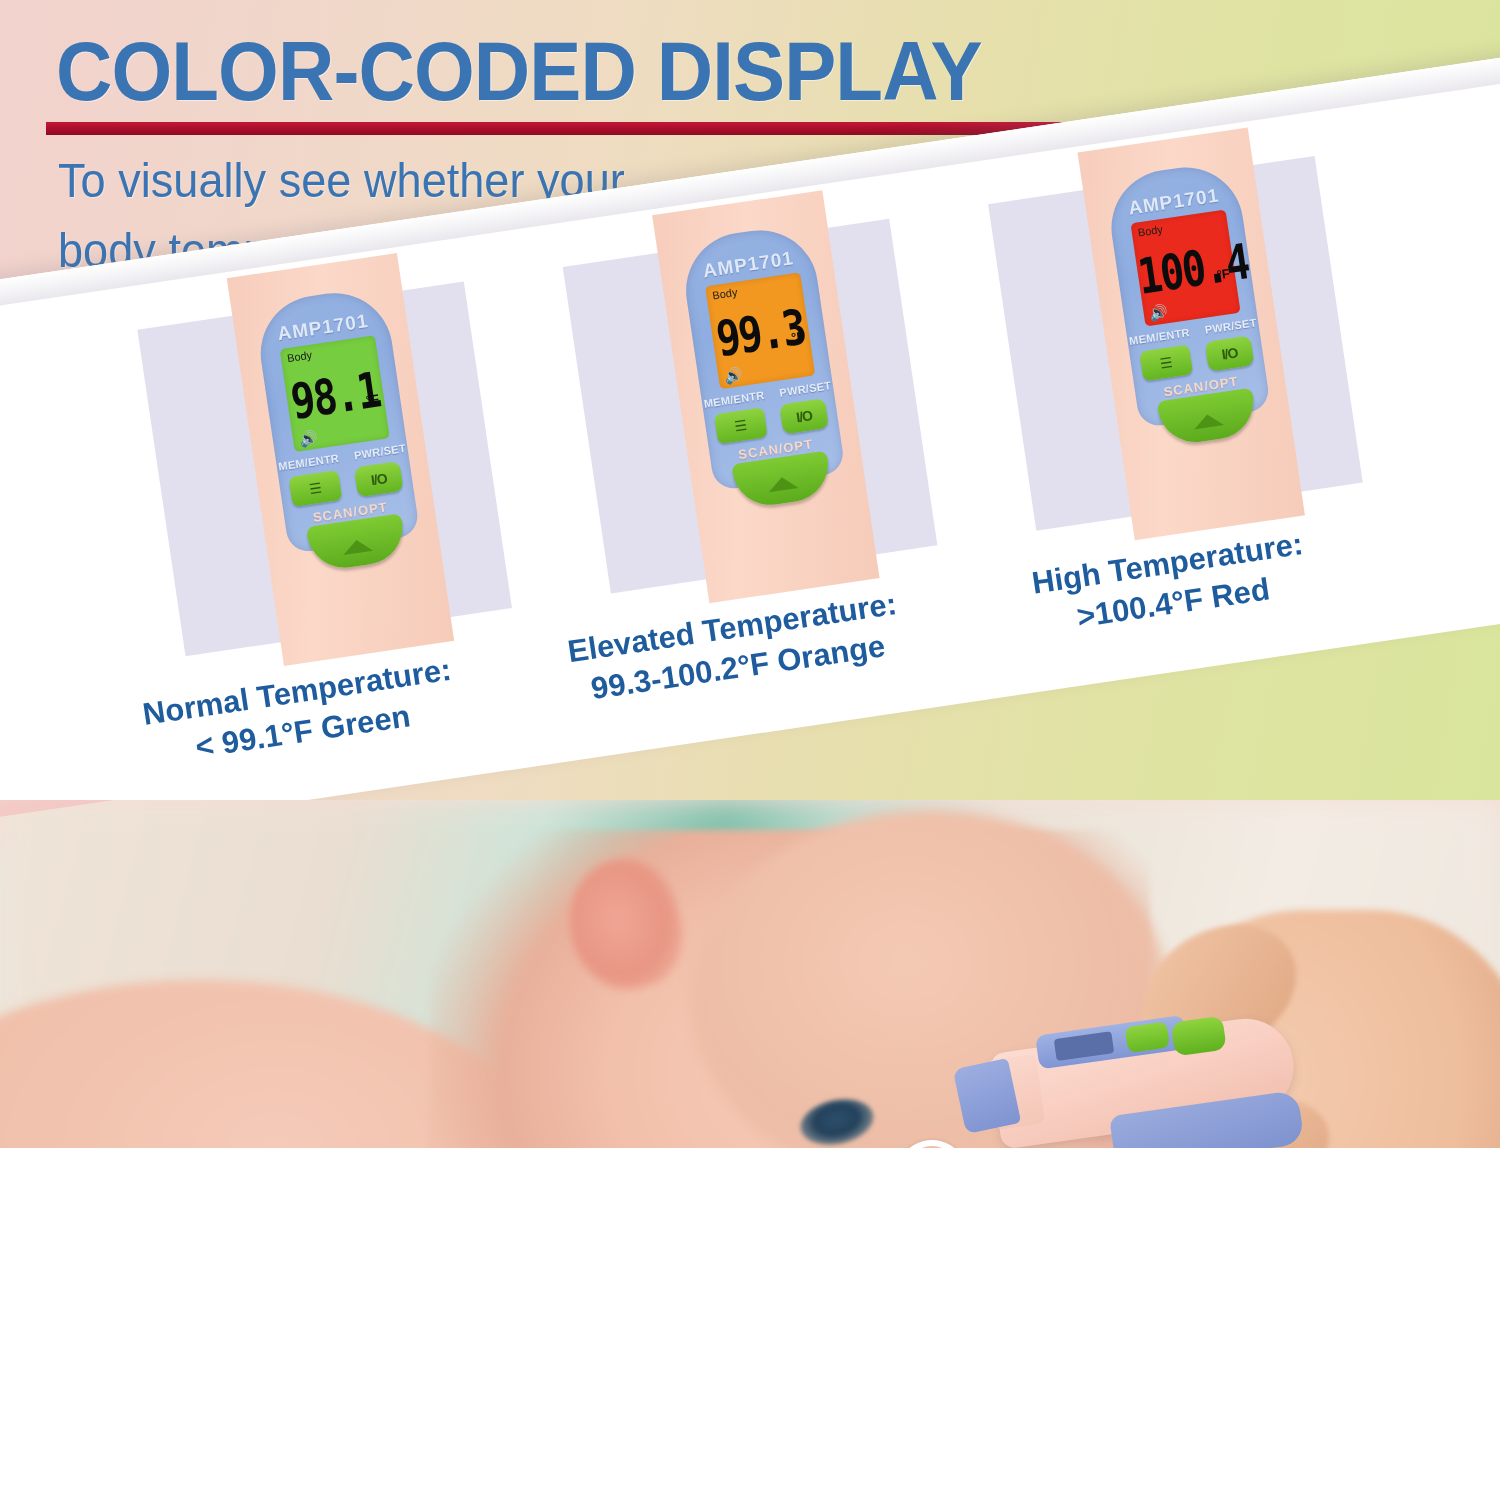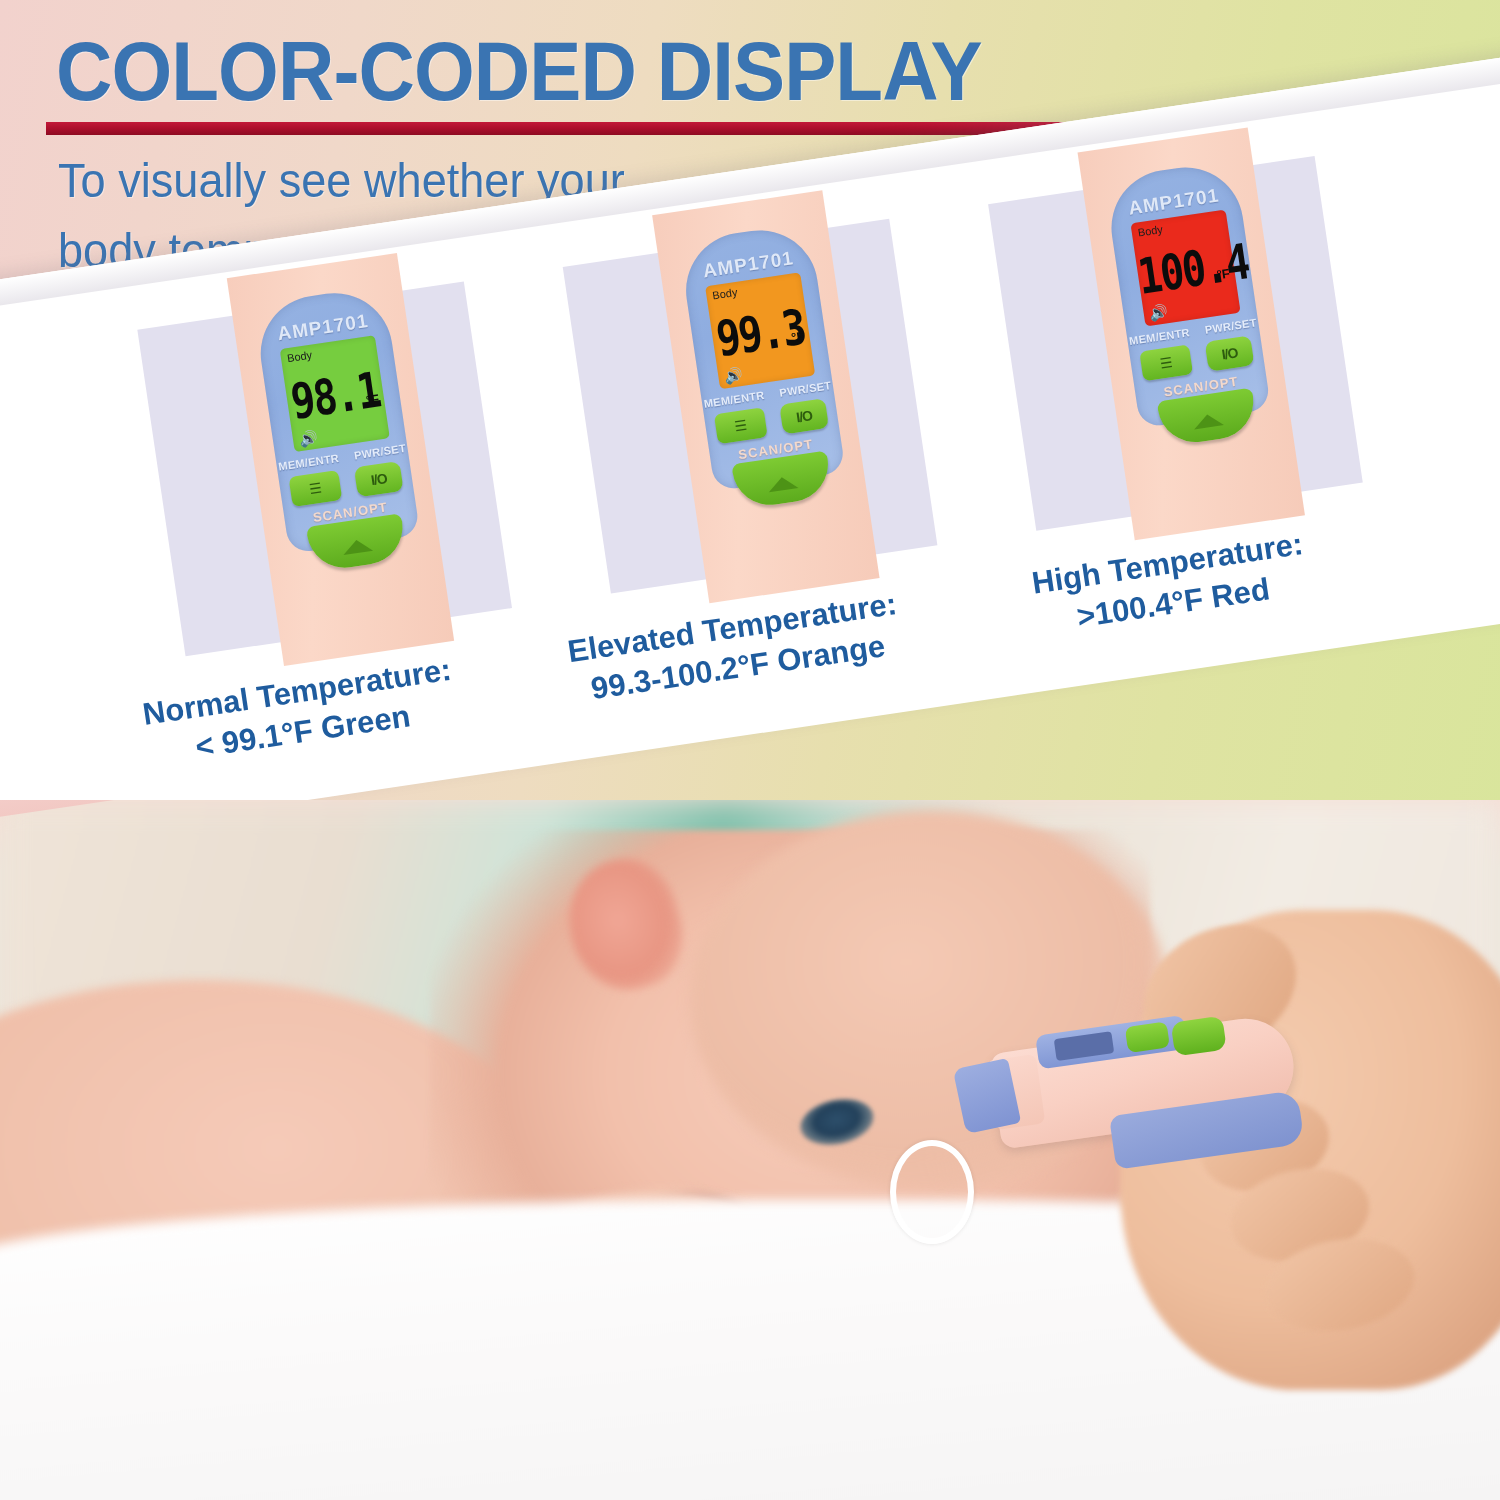--- a/index.html
+++ b/index.html
@@ -1,21 +1,21 @@
 <!DOCTYPE html>
 <html><head>
 <meta charset="utf-8">
 <style>
   html,body{margin:0;padding:0;}
   body{
     width:1500px;height:1500px;overflow:hidden;
     font-family:"Liberation Sans","DejaVu Sans",sans-serif;
     background:#ffffff;
   }
-  .stage{position:relative;width:1500px;height:1500px;overflow:hidden;}
+  .stage{position:relative;width:1500px;height:1148px;overflow:hidden;}
 
   
   .top-band{
     position:absolute;left:0;top:0;width:1500px;height:860px;
     background:linear-gradient(100deg,#f2d2cd 0%,#f0d8c9 22%,#eedcc0 40%,#e7dfae 58%,#dfe3a2 78%,#d9e59c 100%);
     overflow:hidden;
   }
   .title{
     position:absolute;left:56px;top:28px;
     font-size:84px;line-height:86px;font-weight:700;

